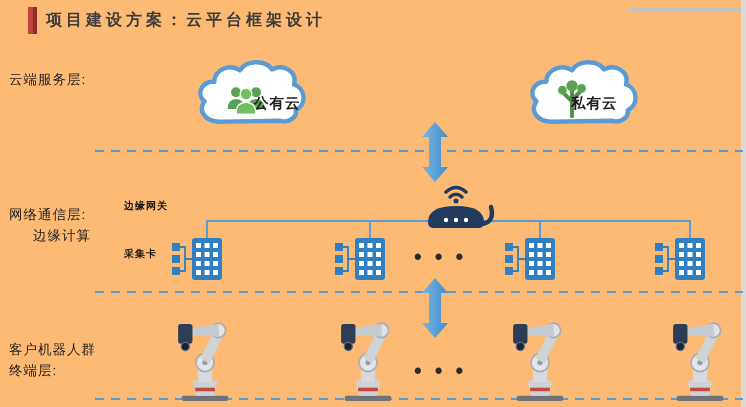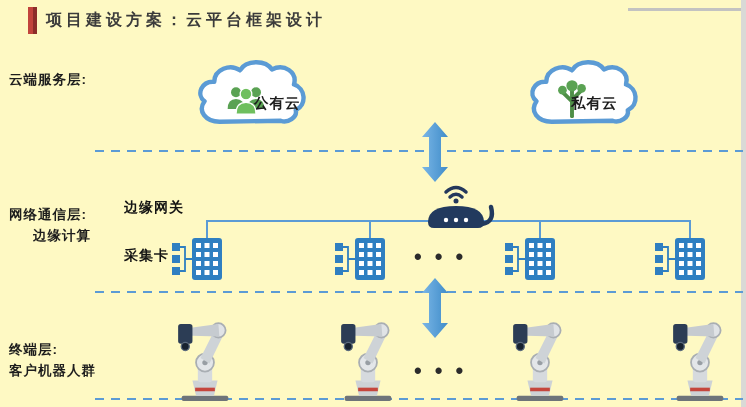--- a/index.html
+++ b/index.html
@@ -1,32 +1,32 @@
 <!DOCTYPE html>
 <html><head>
 <meta charset="utf-8">
 <style>
   html,body{margin:0;padding:0;}
   body{background:#9a9a9a;font-family:"Liberation Sans","DejaVu Sans",sans-serif;}
-  .page{position:relative;width:746px;height:407px;background:#fef9c3;overflow:hidden;margin:0 auto;}
+  .page{position:relative;width:746px;height:407px;background:#fdba74;overflow:hidden;margin:0 auto;}
   svg.icon{position:absolute;overflow:visible;}
   .red-bar{position:absolute;left:28px;top:7px;width:9px;height:27px;
            background:linear-gradient(90deg,#c1443c 0 55%,#8c2e2a 55% 100%);}
   .title-text{position:absolute;left:46px;top:10px;margin:0;font-size:16px;font-weight:bold;
               letter-spacing:4px;color:#3b3b3b;white-space:nowrap;}
   .scan-top{position:absolute;left:628px;top:8px;width:118px;height:3px;background:#c3c3c1;}
   .scan-right{position:absolute;right:0;top:0;width:5px;height:407px;background:#d9d9d6;}
-  .layer-label{position:absolute;left:9px;font-size:13.5px;font-weight:bold;color:#1d1d1d;
+  .layer-label{position:absolute;left:9px;font-size:13.5px;font-weight:normal;color:#1d1d1d;
                line-height:1.55;letter-spacing:1px;white-space:nowrap;}
   .indent{margin-left:24px;}
   .dashed{position:absolute;height:2px;
           background:repeating-linear-gradient(90deg,#5b9bd5 0 9px,rgba(0,0,0,0) 9px 16px);}
   .busline{position:absolute;height:2px;background:#5b9bd5;}
   .dropline{position:absolute;width:2px;background:#5b9bd5;}
-  .node-label{position:absolute;font-size:14px;font-weight:bold;color:#141414;
+  .node-label{position:absolute;font-size:10px;font-weight:bold;color:#141414;
               letter-spacing:1px;white-space:nowrap;}
   .cloud-label{position:absolute;font-size:14.5px;font-weight:bold;color:#1c1c1c;
                letter-spacing:1px;white-space:nowrap;}
   .ellipsis{position:absolute;font-size:22px;font-weight:bold;color:#2b2b2b;
             letter-spacing:13px;line-height:1;}
 </style>
 </head>
 <body>
 
 <div class="page">
@@ -191,22 +191,22 @@
       <use href="#sym-card"></use>
     </svg>
 
   <div class="ellipsis" style="left:414px;top:246px;">•••</div>
 
   <svg class="icon" style="left:422px;top:277px;width:26px;height:62px;">
       <use href="#sym-arrow"></use>
     </svg>
 
   <div class="layer-label" style="top:340px;">
+    <div>客户机器人群</div>
     <div>终端层:</div>
-    <div>客户机器人群</div>
   </div>
 
   <svg class="icon" style="left:169px;top:316px;width:72px;height:86px;">
       <use href="#sym-robot"></use>
     </svg>
   <svg class="icon" style="left:332px;top:316px;width:72px;height:86px;">
       <use href="#sym-robot"></use>
     </svg>
   <svg class="icon" style="left:504px;top:316px;width:72px;height:86px;">
       <use href="#sym-robot"></use>

